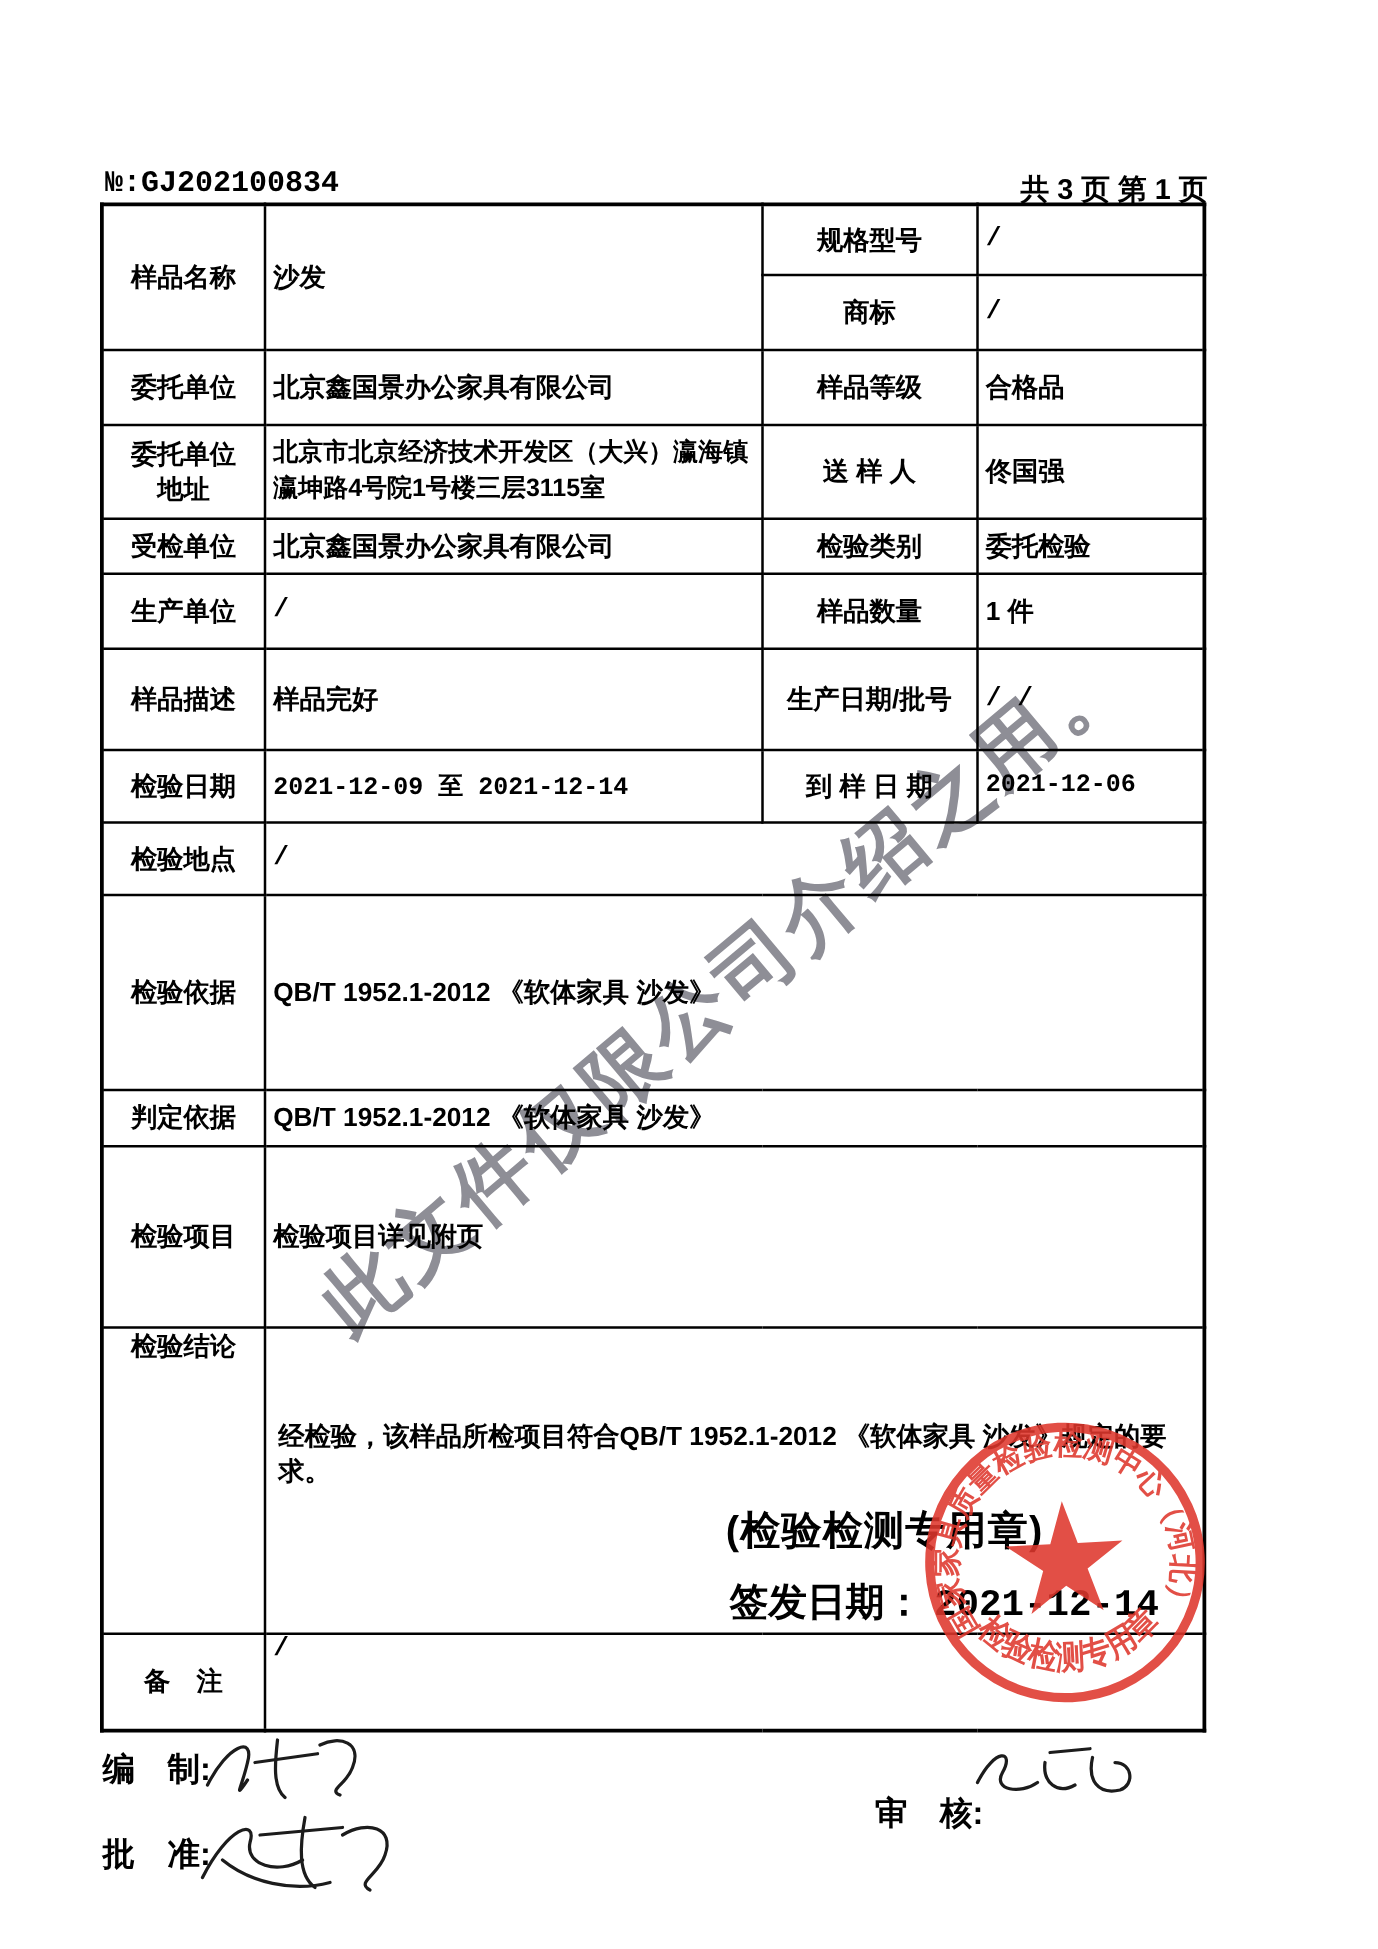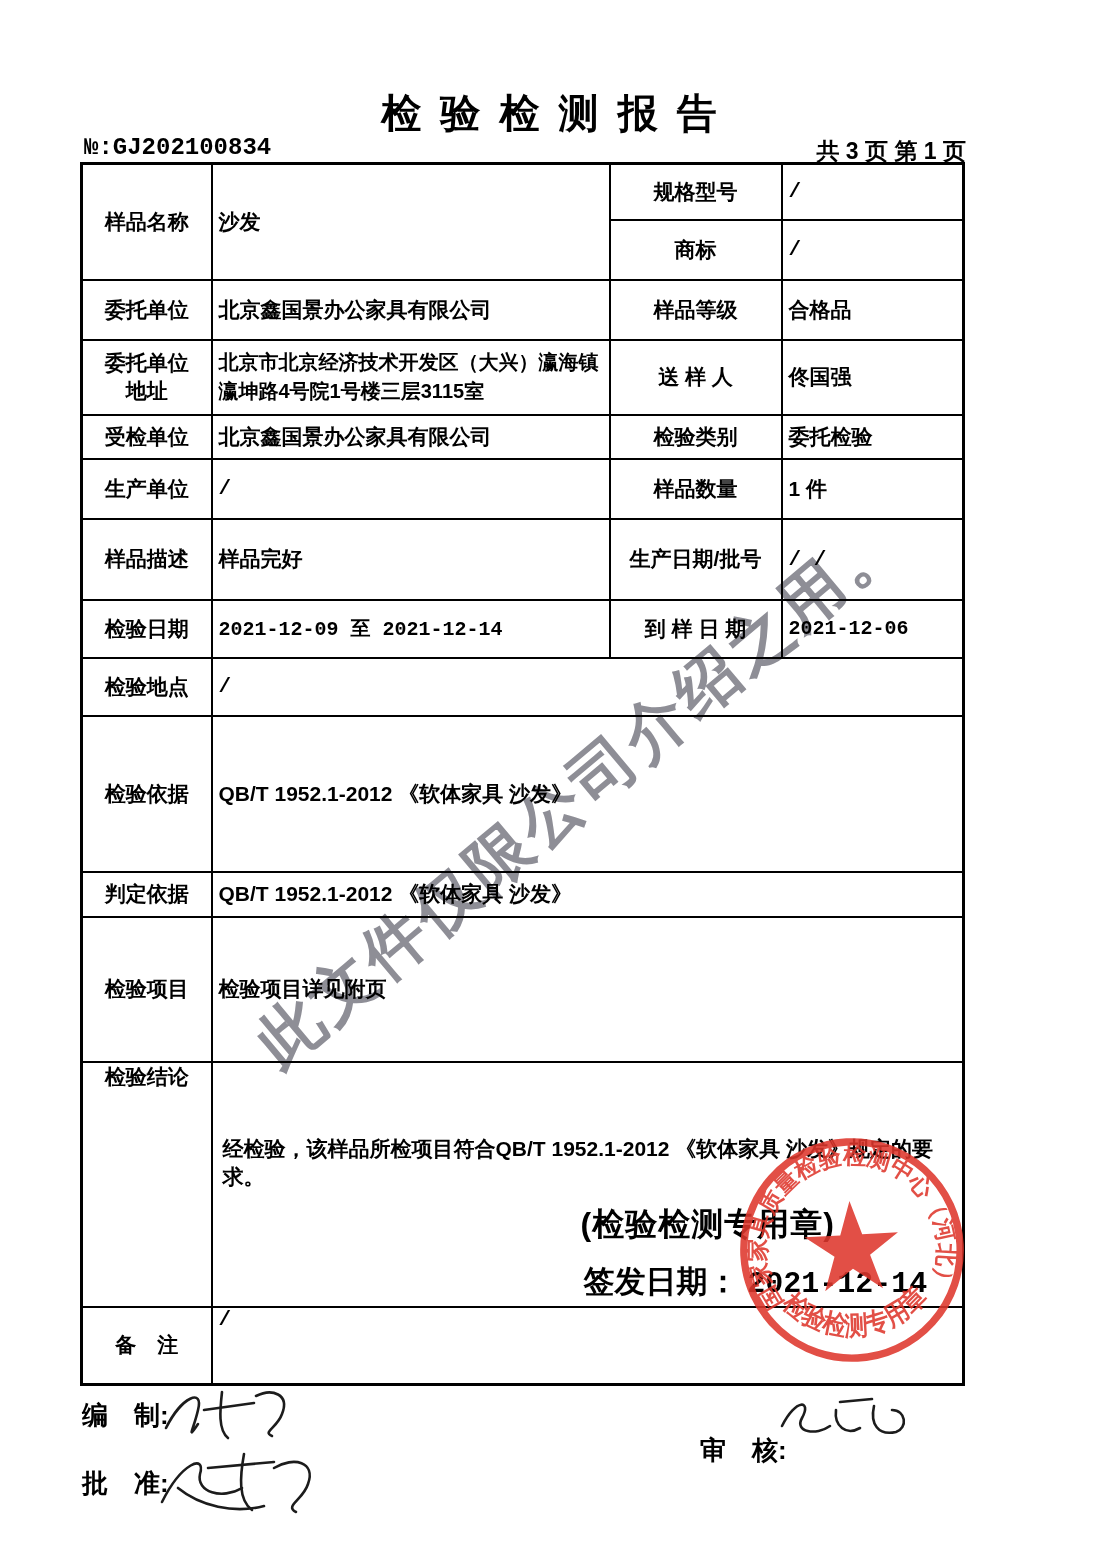--- a/index.html
+++ b/index.html
@@ -96,21 +96,20 @@
   .sig-rev{left:776px;top:1390px;}
   .sig-appr{left:152px;top:1446px;}
 </style>
 </head>
 <body>
 
 <div class="page">
 
   <div class="watermark">此文件仅限公司介绍之用。</div>
 
-  <div class="report-title">检 验 检 测 报 告</div>
   <div class="report-no mono">№:GJ202100834</div>
   <div class="page-info">共 3 页 第 1 页</div>
 
   <table class="report">
     <colgroup>
       <col style="width:130px">
         <col style="width:398px">
         <col style="width:172px">
         <col style="width:182px">
     </colgroup>

